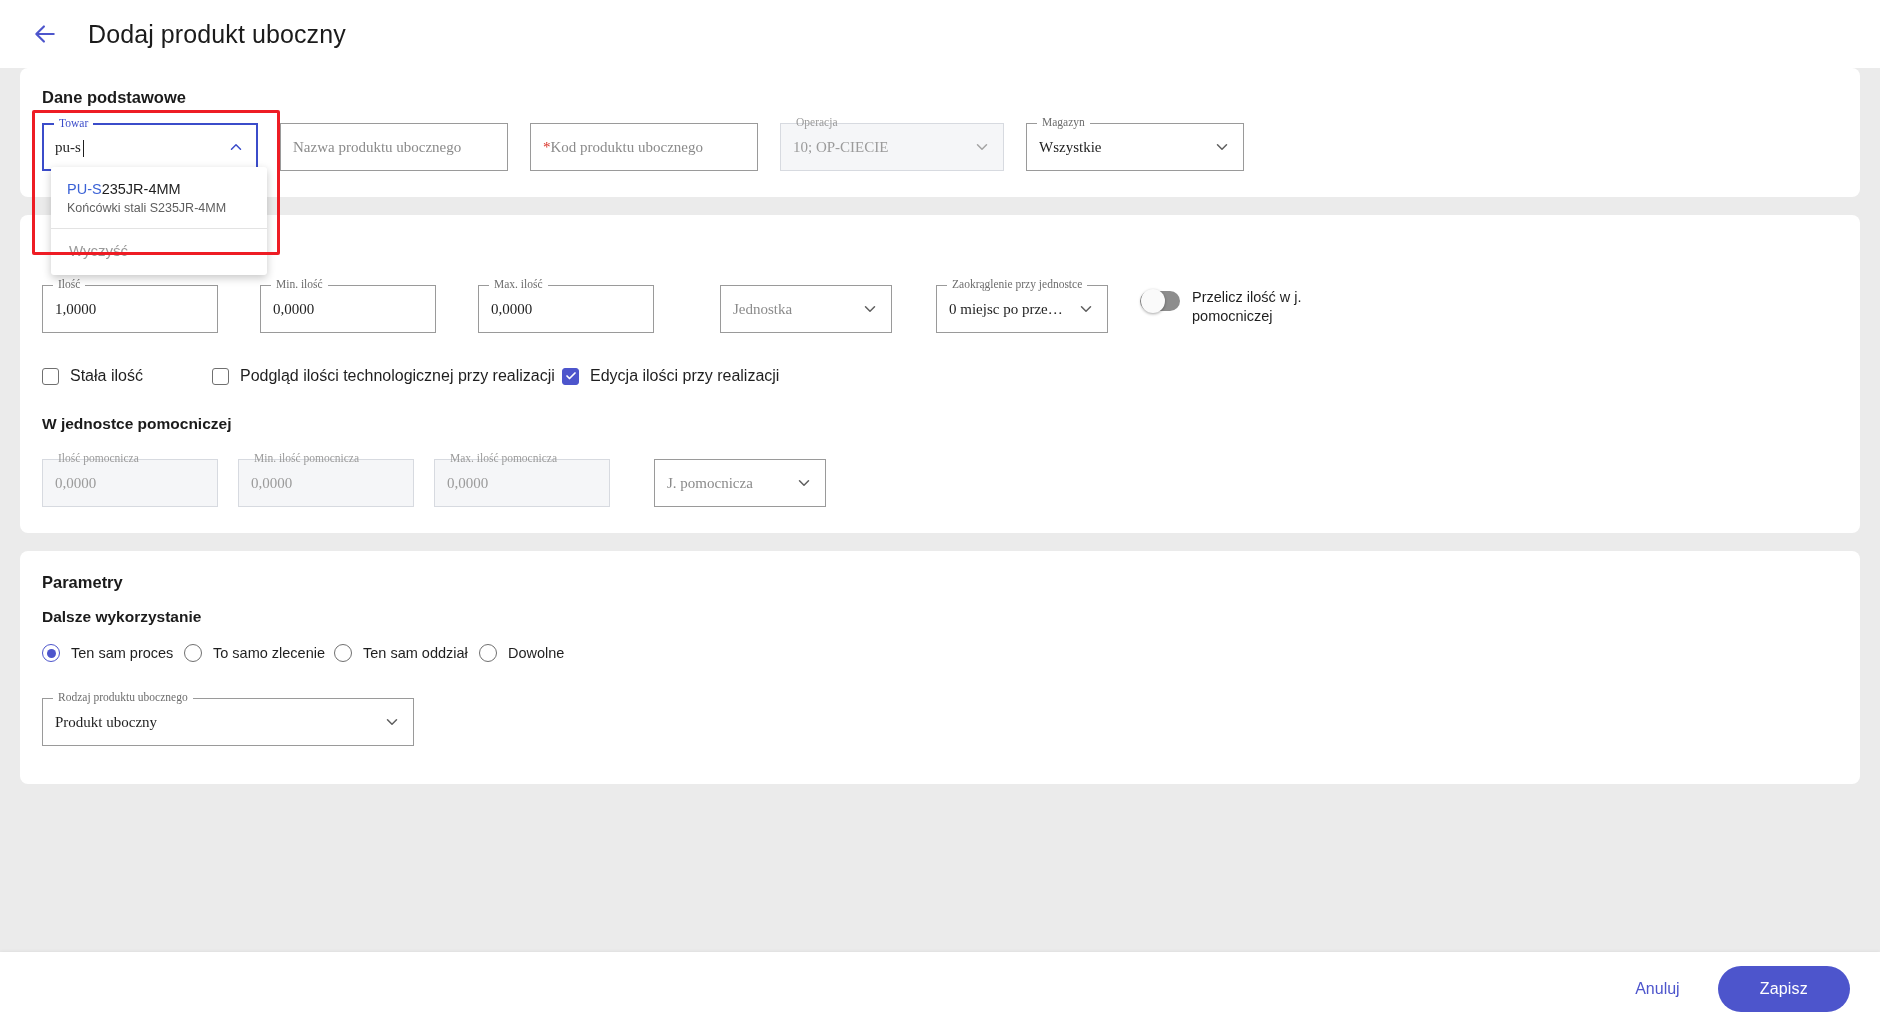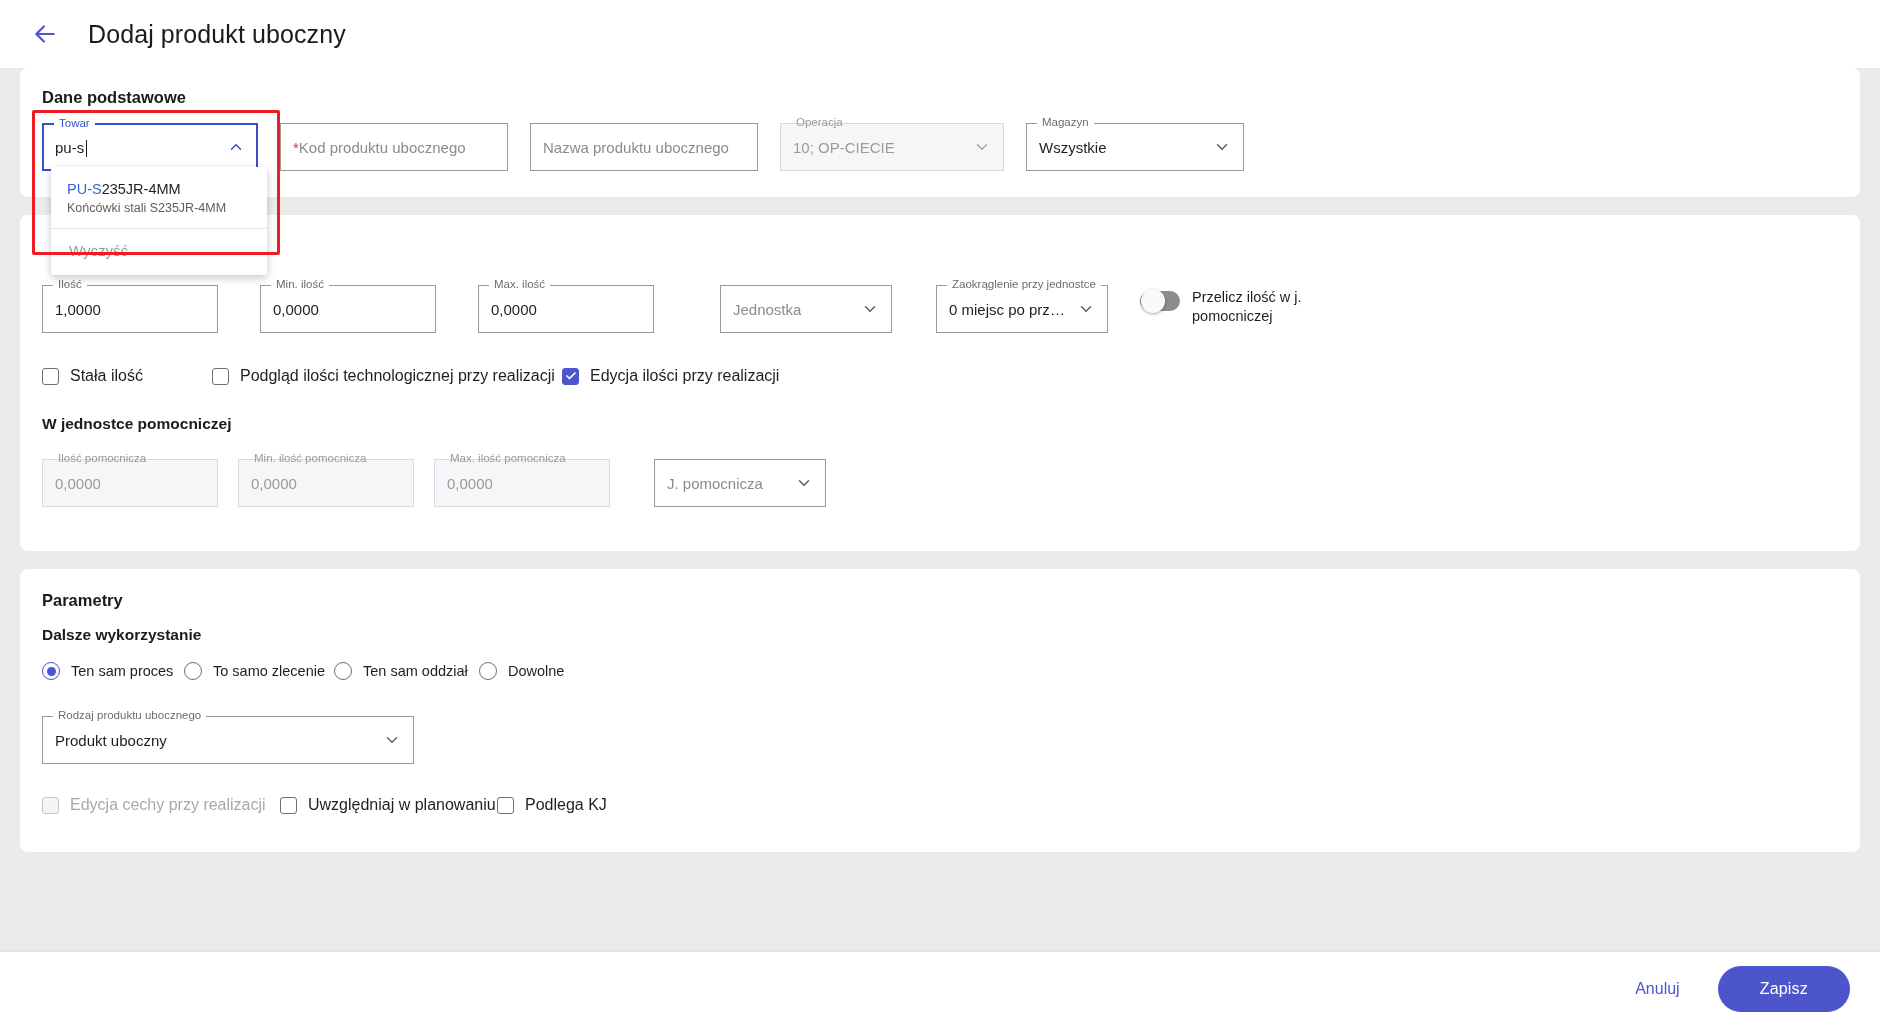--- a/index.html
+++ b/index.html
@@ -41,21 +41,21 @@
   .content {
     padding: 0 20px;
   }
   .card {
     background:#ffffff;
     border-radius: 8px;
     margin-bottom: 18px;
     padding: 20px 22px 22px 22px;
   }
   .card.basic { padding-bottom: 26px; min-height: 110px; }
-  .card.qty   { padding: 26px 22px 44px 22px; }
+  .card.qty   { padding: 26px 22px 26px 22px; }
   .card.param { padding: 22px 22px 38px 22px; }
 
   .section-title {
     font-size: 16.5px;
     font-weight: 700;
     color: #1b1b1b;
     margin: 0 0 16px 0;
   }
   .sub-title {
     font-size: 15.5px;
@@ -71,20 +71,21 @@
   .field {
     position: relative;
     height: 48px;
     border: 1px solid #9a9a9a;
     border-radius: 0;
     background:#fff;
     display:flex;
     align-items:center;
     padding: 0 12px;
     flex: none;
+    font-family: Liberation Serif, serif;
   }
   .field .legend {
     position:absolute;
     top: -8px;
     left: 10px;
     background:#fff;
     padding: 0 5px;
     font-size: 11.5px;
     line-height: 12px;
     color: #6d6d6d;
@@ -341,26 +342,26 @@
         <div class="popup">
           <div class="opt">
             <div class="o-code"><span class="hl">PU-S</span><span>235JR-4MM</span></div>
             <div class="o-desc">Końcówki stali S235JR-4MM</div>
           </div>
           <div class="opt-sep"></div>
           <div class="opt-clear">Wyczyść</div>
         </div>
       </div>
 
+      <div class="field w-nazwa">
+        <span class="ph">Nazwa produktu ubocznego</span>
+      </div>
+
       <div class="field w-kod">
         <span class="ph"><span class="req">*</span><span>Kod produktu ubocznego</span></span>
-      </div>
-
-      <div class="field w-nazwa">
-        <span class="ph">Nazwa produktu ubocznego</span>
       </div>
 
       <div class="field disabled w-oper">
         <span class="legend">Operacja</span>
         <span class="val">10; OP-CIECIE</span>
         <span class="caret">
           <svg class="caret-svg" viewBox="0 0 24 24" fill="none" stroke="currentColor" stroke-width="2" stroke-linecap="round" stroke-linejoin="round">
               <polyline points="6 9 12 15 18 9"></polyline>
             </svg>
         </span>
@@ -495,34 +496,20 @@
         <span class="legend">Rodzaj produktu ubocznego</span>
         <span class="val">Produkt uboczny</span>
         <span class="caret">
           <svg class="caret-svg" viewBox="0 0 24 24" fill="none" stroke="currentColor" stroke-width="2" stroke-linecap="round" stroke-linejoin="round">
               <polyline points="6 9 12 15 18 9"></polyline>
             </svg>
         </span>
       </div>
     </div>
 
-    <div class="cb-row" style="margin-top:32px;">
-      <div class="cb-item disabled" style="width:238px;">
-        <span class="cbox dis"></span>
-        <span class="cb-label dis">Edycja cechy przy realizacji</span>
-      </div>
-      <div class="cb-item" style="width:217px;">
-        <span class="cbox"></span>
-        <span class="cb-label">Uwzględniaj w planowaniu</span>
-      </div>
-      <div class="cb-item">
-        <span class="cbox"></span>
-        <span class="cb-label">Podlega KJ</span>
-      </div>
-    </div>
   </div>
 
 </div>
 
 <div class="footer">
   <button class="btn-text">Anuluj</button>
   <button class="btn-primary">Zapisz</button>
 </div>
 
 </body></html>

